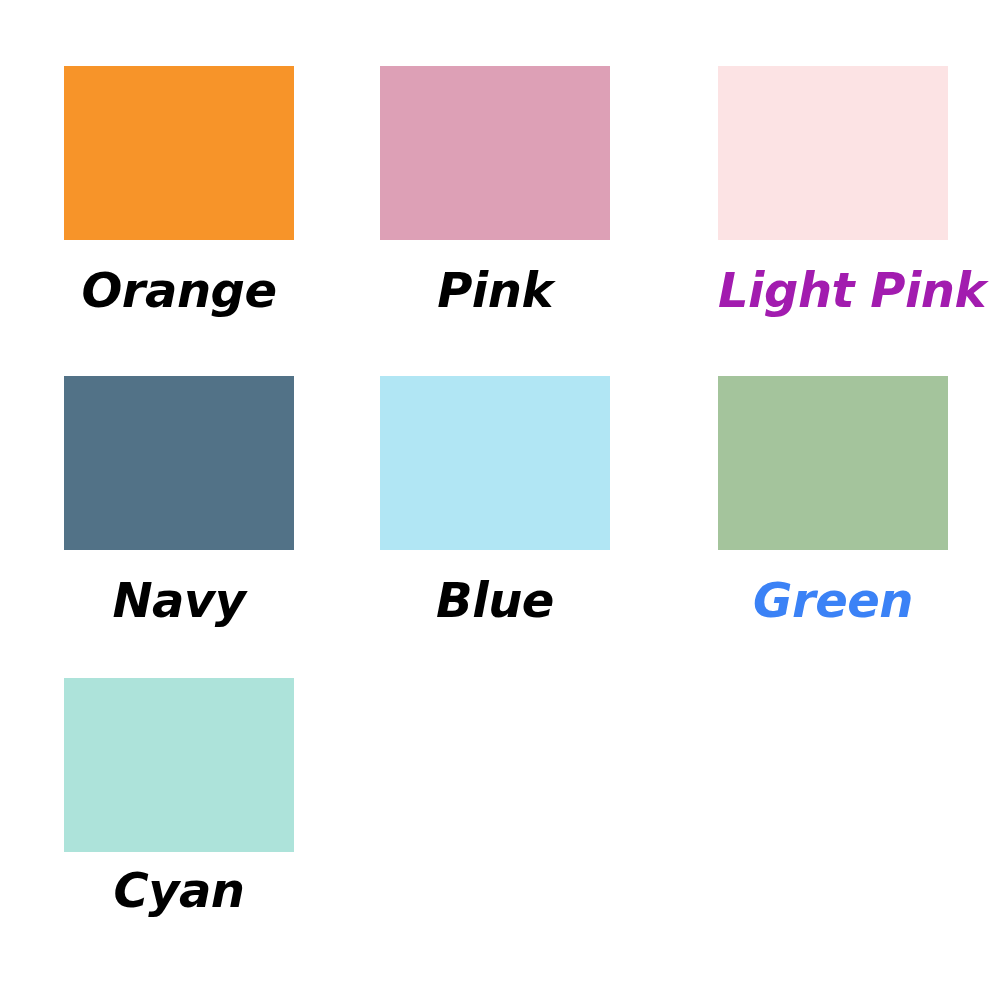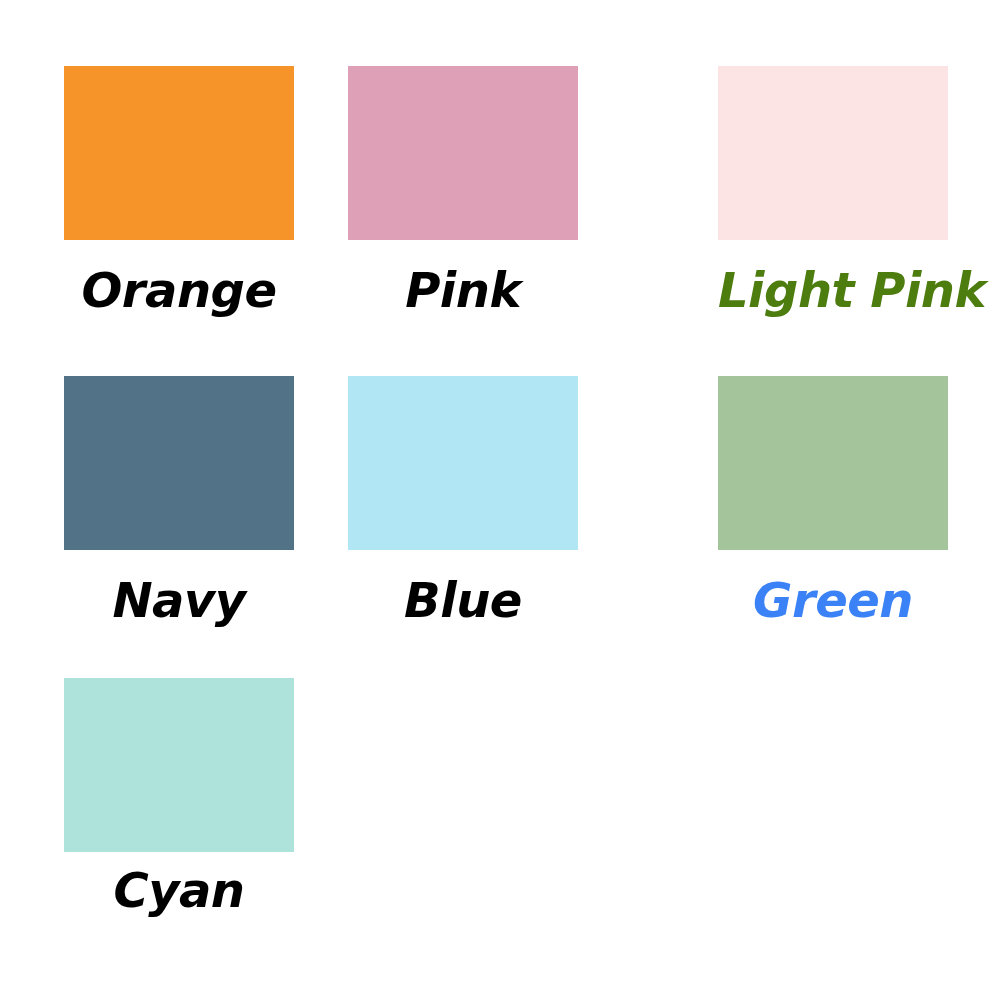--- a/index.html
+++ b/index.html
@@ -46,21 +46,21 @@
     font-style: italic;
     font-size: 48px;
     line-height: 1.0;
     letter-spacing: -0.5px;
     white-space: nowrap;
     margin-top: 26px;
   }
 
   
   .col-1 { left: 32px; padding-left: 32px; }
-  .col-2 { left: 348px; }
+  .col-2 { left: 380px; }
   .col-3 { left: 718px; }
 
   .row-1 { top: 66px; }
   .row-2 { top: 376px; }
   .row-3 { top: 678px; }
 
   
   .label-wide {
     position: relative;
     left: 0;
@@ -78,21 +78,21 @@
     <span class="swatch-label" style="color: rgb(0, 0, 0);">Orange</span>
   </div>
 
   <div class="swatch-cell col-2 row-1">
     <span class="swatch-chip" style="background-color: rgb(221, 160, 182);"></span>
     <span class="swatch-label" style="color: rgb(0, 0, 0);">Pink</span>
   </div>
 
   <div class="swatch-cell col-3 row-1">
     <span class="swatch-chip" style="background-color: rgb(252, 227, 228);"></span>
-    <span class="swatch-label label-wide" style="color: #4d7c0f;">Light Pink</span>
+    <span class="swatch-label label-wide" style="color: #a21caf;">Light Pink</span>
   </div>
 
   <div class="swatch-cell col-1 row-2">
     <span class="swatch-chip" style="background-color: rgb(82, 114, 135);"></span>
     <span class="swatch-label" style="color: rgb(0, 0, 0);">Navy</span>
   </div>
 
   <div class="swatch-cell col-2 row-2">
     <span class="swatch-chip" style="background-color: rgb(177, 230, 244);"></span>
     <span class="swatch-label" style="color: rgb(0, 0, 0);">Blue</span>

